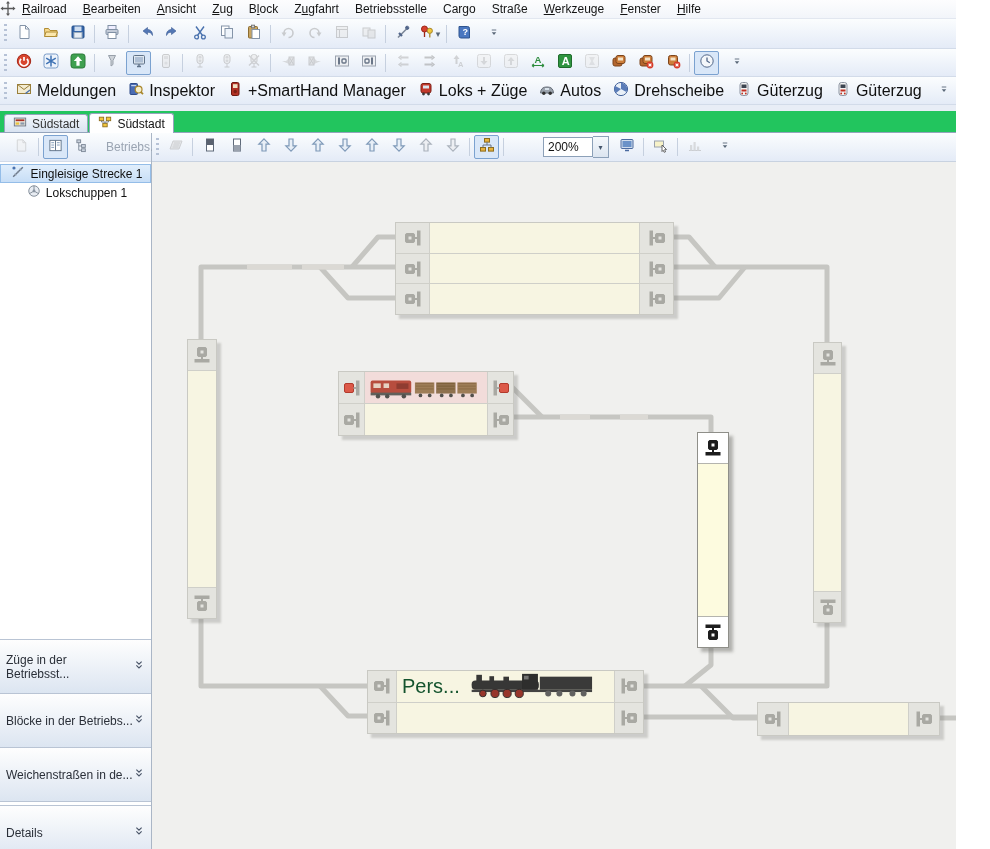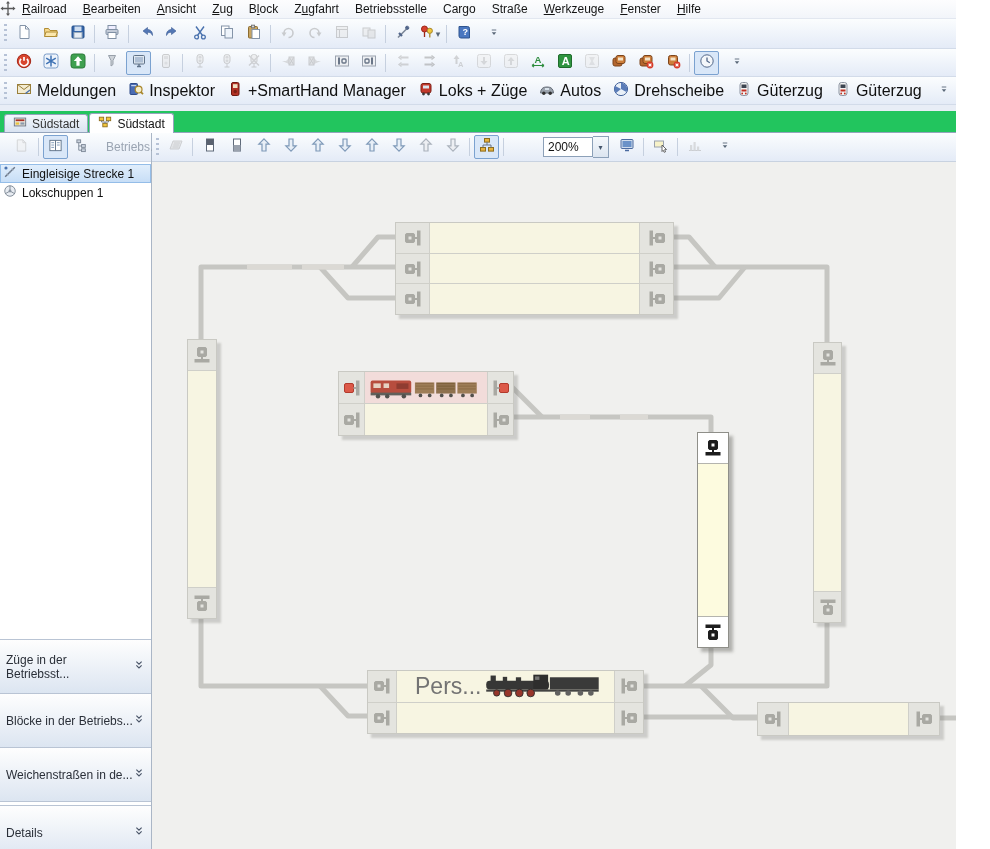--- a/index.html
+++ b/index.html
@@ -38,21 +38,21 @@
   .tab.active{background:#fff;height:19px;z-index:2;margin-bottom:-1px;color:#111;}
 
   
   .content{display:flex;height:727px;}
   .left-panel{width:151px;min-width:151px;background:#fff;border-right:1px solid #aab6c6;
               display:flex;flex-direction:column;}
   .panel-toolbar{height:28px;flex:none;background:linear-gradient(#fbfdfe,#e4ebf7);
                  border-bottom:1px solid #d2dbe9;display:flex;align-items:center;padding-left:8px;}
   .panel-toolbar .flabel{font-size:12px;color:#9aa4b2;margin-left:10px;}
   .tree{padding-top:2px;}
-  .tree-item{height:19px;display:flex;align-items:center;gap:5px;padding-left:3px;font-size:12px;color:#101010;cursor:default;}
+  .tree-item{height:19px;display:flex;align-items:center;gap:5px;padding-left:3px;font-size:12px;color:#101010;cursor:default;justify-content:center;}
   .tree-item.selected{background:linear-gradient(#e2effc,#c6ddf6);box-shadow:inset 0 0 0 1px #94bde8;}
   .panel-fill{flex:1;}
   .section{height:19px;flex:none;border-top:1px solid #b9c4d4;border-bottom:1px solid #b9c4d4;
            background:linear-gradient(#fefefe,#dce5f1);display:flex;align-items:center;
            justify-content:space-between;padding:17px 6px;font-size:12px;color:#2a2f38;margin-top:-1px;cursor:default;}
   .section.detached{margin-top:3px;}
 
   .main-area{flex:1;display:flex;flex-direction:column;min-width:0;}
   .diagram-toolbar{height:28px;flex:none;background:linear-gradient(#fbfdfe,#e4ebf7);
                    border-bottom:1px solid #c8d2e0;display:flex;align-items:center;padding-left:10px;position:relative;}
@@ -77,21 +77,21 @@
   .cap{background:#e4e4df;display:flex;align-items:center;justify-content:center;flex:none;}
   .cap.l{border-right:1px solid #cfcfc9;}
   .cap.r{border-left:1px solid #cfcfc9;}
   .cap.t{border-bottom:1px solid #cfcfc9;}
   .cap.b{border-top:1px solid #cfcfc9;}
   .bbody{flex:1;background:#f7f5e2;position:relative;display:flex;align-items:center;overflow:hidden;min-width:0;}
   .bbody.occupied{background:#f2dcda;}
   .block.hl{border-color:#8f8f89;box-shadow:4px 4px 3px rgba(105,105,100,.45);z-index:3;}
   .block.hl .cap{background:#ffffff;border-color:#b4b4ae;}
   .block.hl .bbody{background:#fdfbdf;}
-  .train-label{font-size:23px;color:#737373;padding-left:18px;line-height:1;white-space:nowrap;flex:none;}
+  .train-label{font-size:20px;color:#14532d;padding-left:5px;line-height:1;white-space:nowrap;flex:none;}
   .train-wrap{flex:1;height:100%;display:flex;align-items:center;justify-content:center;min-width:0;}
   .train-wrap svg{filter:blur(.6px);opacity:.95;}
   .turntable-outer{position:absolute;border:1px solid #cfcfc9;background:#f1f1ef;
                    box-shadow:4px 4px 2px rgba(122,122,118,.25);z-index:2;}
   .turntable-inner{position:absolute;border:2px solid #b2b2ac;border-radius:10px;background:#ededeb;z-index:2;}
   .turntable-stub{position:absolute;z-index:4;}
   .cursor-overlay{position:absolute;left:0;top:0;z-index:50;}
 </style>
 </head>
 <body>

